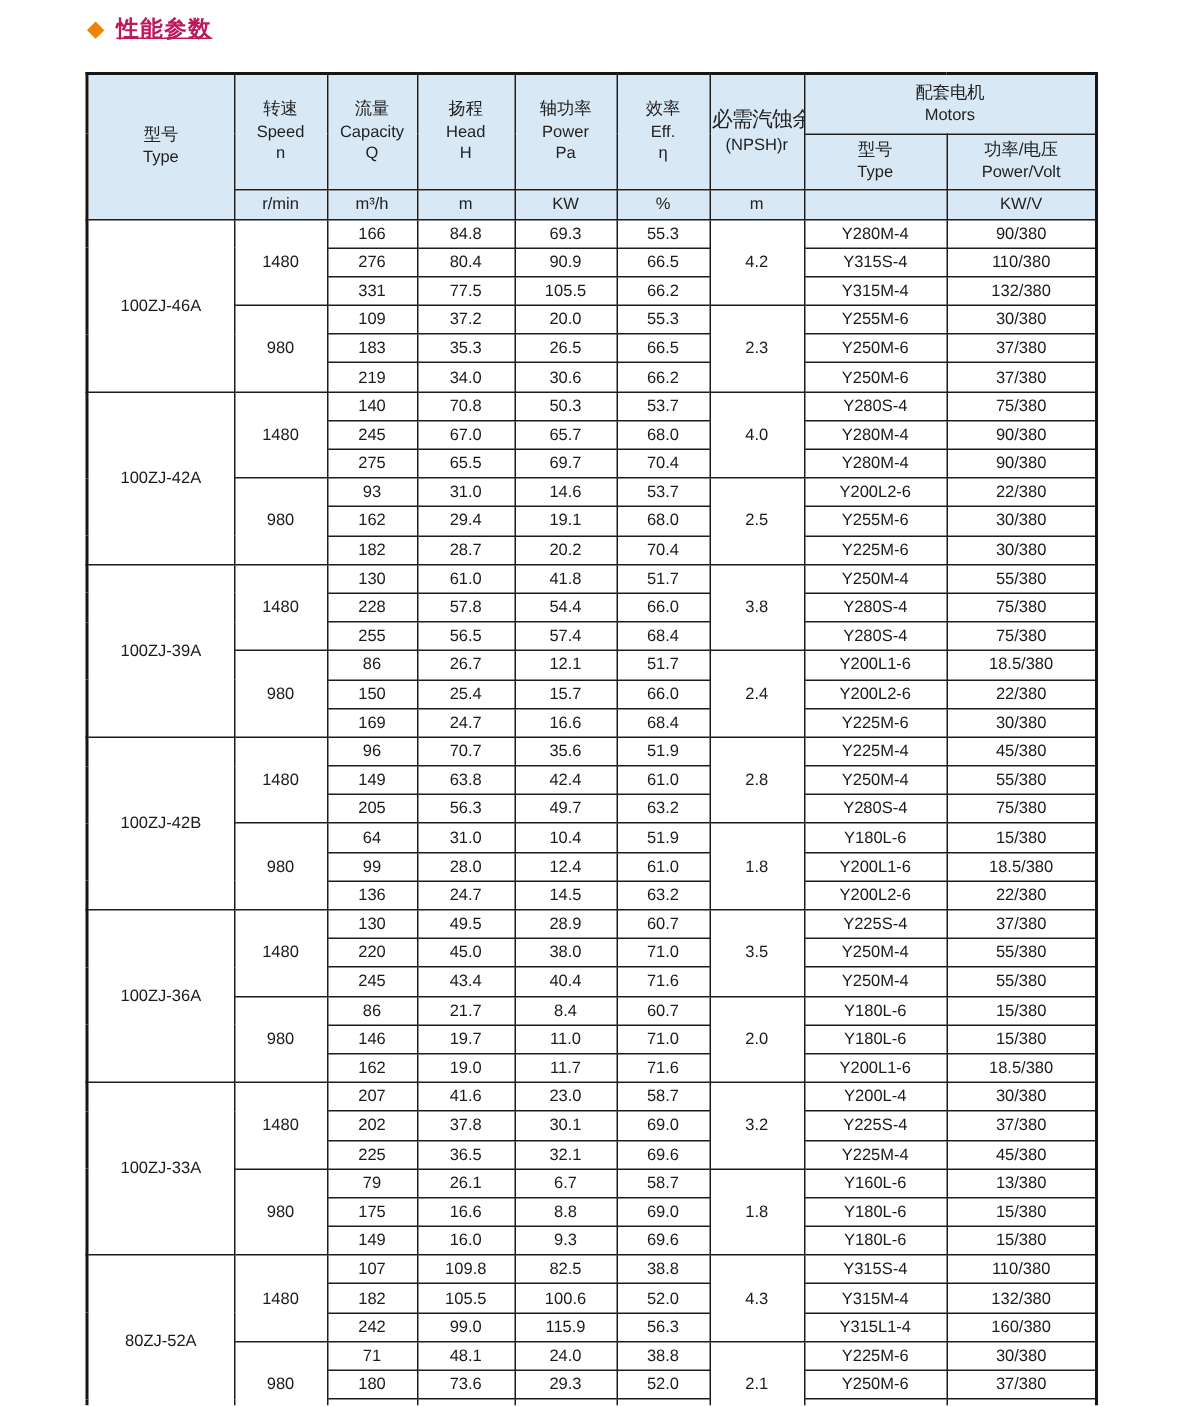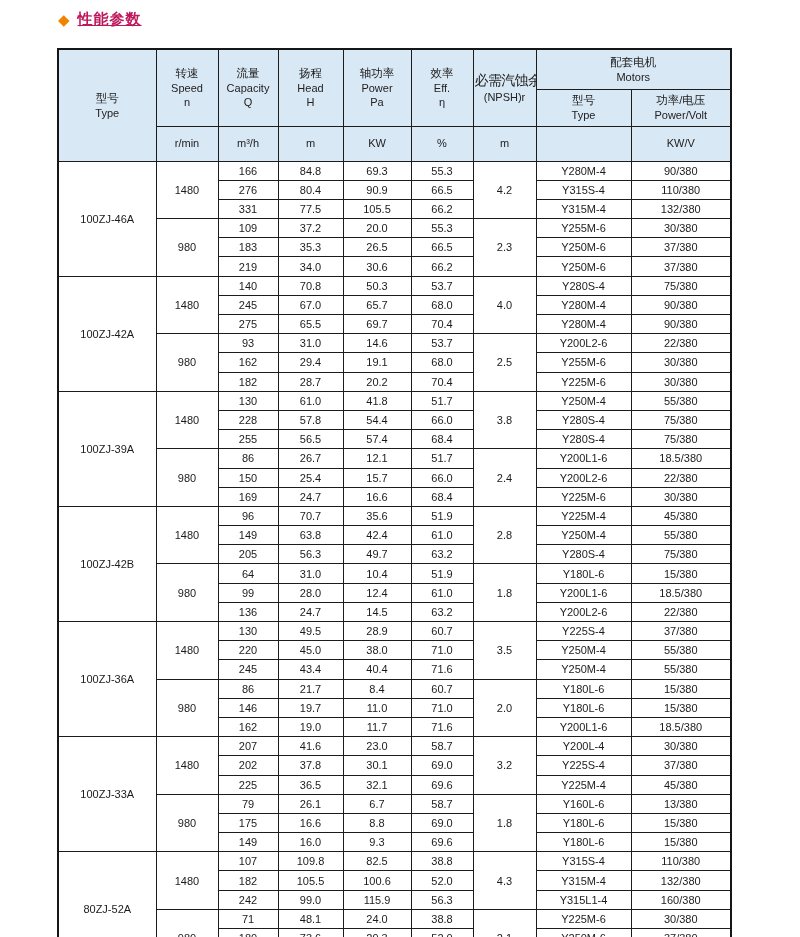--- a/index.html
+++ b/index.html
@@ -55,21 +55,21 @@
     overflow: hidden;
   }
   thead th {
     background: #d9e8f5;
     font-size: 11px;
     line-height: 1.3;
     color: #222222;
   }
   thead tr.hdr-row-1 { height: 40px; }
   thead tr.hdr-row-2 { height: 37px; }
-  thead tr.units-row { height: 35px; }
+  thead tr.units-row { height: 20px; }
   thead tr.units-row th { font-size: 11px; }
   thead .hdr-zh { font-size: 11.5px; }
   thead .hdr-en { font-size: 11px; }
   thead .hdr-sub { font-size: 11px; }
   thead .tight {
     font-size: 14px;
     letter-spacing: -0.6px;
     white-space: nowrap;
     font-family: Liberation Mono, monospace;
   }

